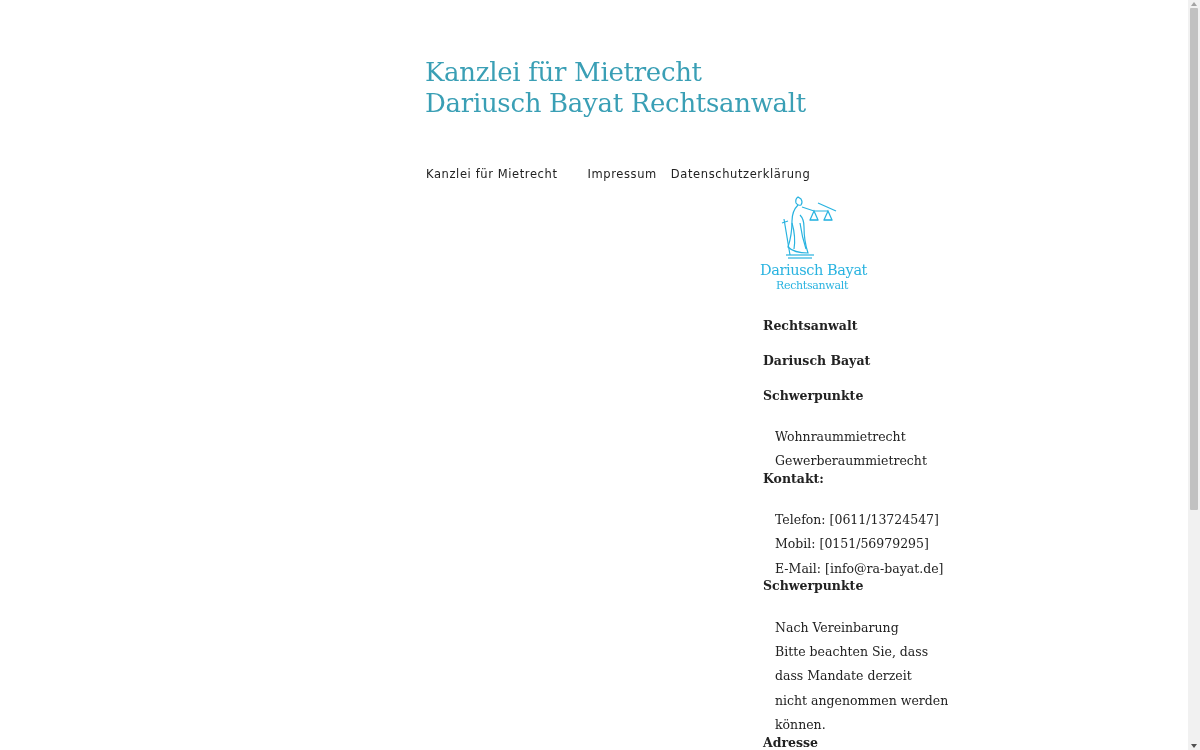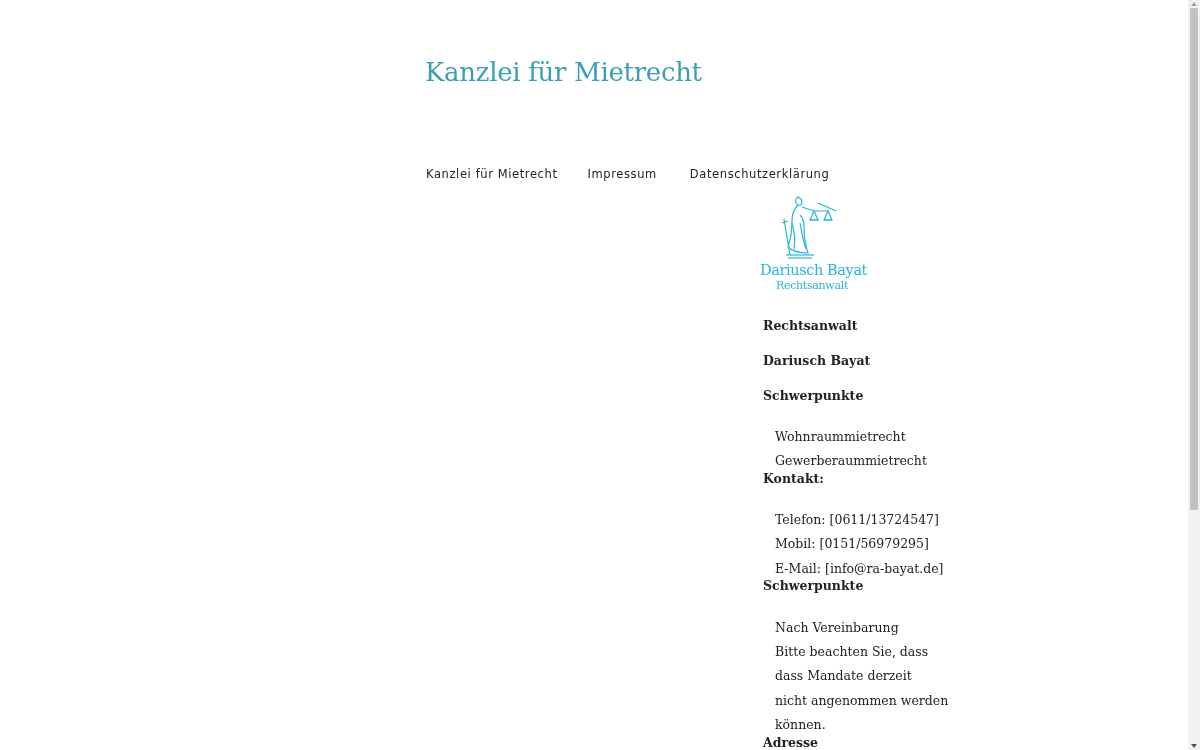--- a/index.html
+++ b/index.html
@@ -12,40 +12,41 @@
     font-family:"DejaVu Serif", serif; font-weight:normal;
     color:#3a9fb5; font-size:26px; line-height:31px; letter-spacing:-0.3px;
   }
   .site-title span { display:block; }
   .nav {
     position:absolute; top:167px; left:426px; display:flex;
     font-family:"DejaVu Sans", sans-serif; font-size:11.5px; letter-spacing:0.6px; color:#222;
   }
   .nav a { color:#222; text-decoration:none; cursor:pointer; white-space:nowrap; }
   .nav a.n1 { margin-right:30px; }
-  .nav a.n2 { margin-right:33px; }
+  .nav a.n2 { margin-right:14px; }
   .logo {
     position:absolute; left:758px; top:193px; width:100px; height:100px;
   }
   .logo .l1 { position:absolute; left:2px; top:69px; font-size:14.5px; color:#29b3e0; white-space:nowrap; letter-spacing:-0.4px; }
   .logo .l2 { position:absolute; left:18px; top:86px; font-size:11px; color:#29b3e0; white-space:nowrap; letter-spacing:-0.3px; }
   .sidebar { position:absolute; left:763px; top:318px; width:160px; font-size:12.5px; color:#222; }
   .sidebar .h { font-weight:bold; margin:0; line-height:16px; position:absolute; white-space:nowrap; }
   .sidebar .t { margin:12px; line-height:16px; position:absolute; white-space:nowrap; }
   .scrollbar { position:absolute; right:0; top:0; width:12px; height:750px; background:#f1f1f1; }
   .scrollbar .thumb { position:absolute; left:2px; width:8px; top:8px; height:502px; background:#c1c1c1; border-radius:1px; }
   .scrollbar .up, .scrollbar .down { position:absolute; left:3px; width:0; height:0; border-left:3px solid transparent; border-right:3px solid transparent; }
   .scrollbar .up { top:2px; border-bottom:4px solid #a3a3a3; }
   .scrollbar .down { bottom:2px; border-top:4px solid #505050; }
 </style>
 </head>
 <body>
 
 <h1 class="site-title">
   <span>Kanzlei für Mietrecht</span>
+  <span>Dariusch Bayat Rechtsanwalt</span>
 </h1>
 
 <nav class="nav">
   <a class="n1">Kanzlei für Mietrecht</a>
   <a class="n2">Impressum</a>
   <a>Datenschutzerklärung</a>
 </nav>
 
 <div class="logo">
   <svg width="100" height="70" viewBox="0 0 100 70" style="position:absolute;left:0;top:0">

